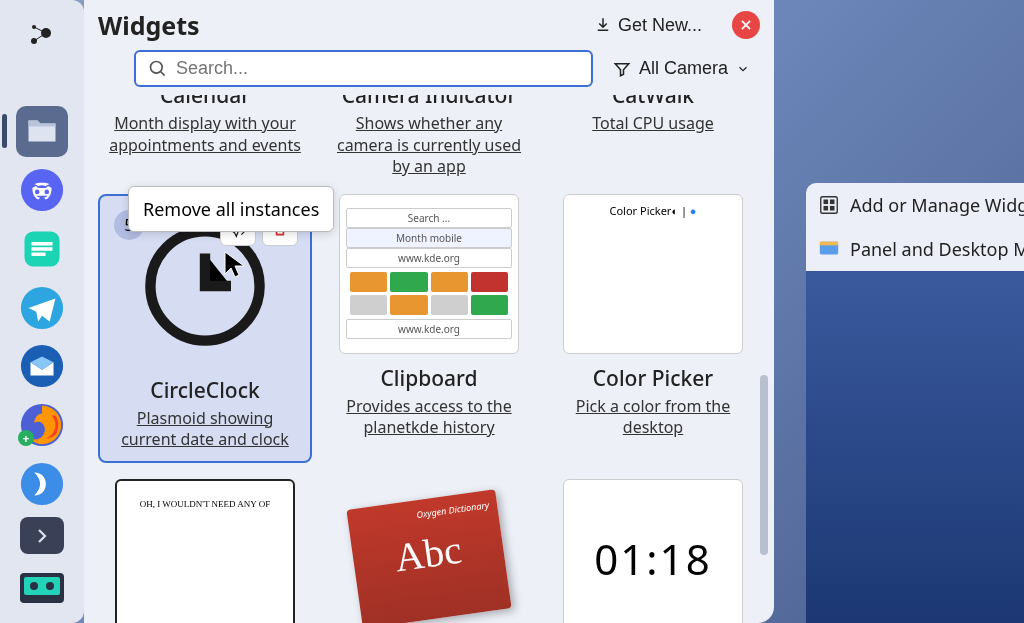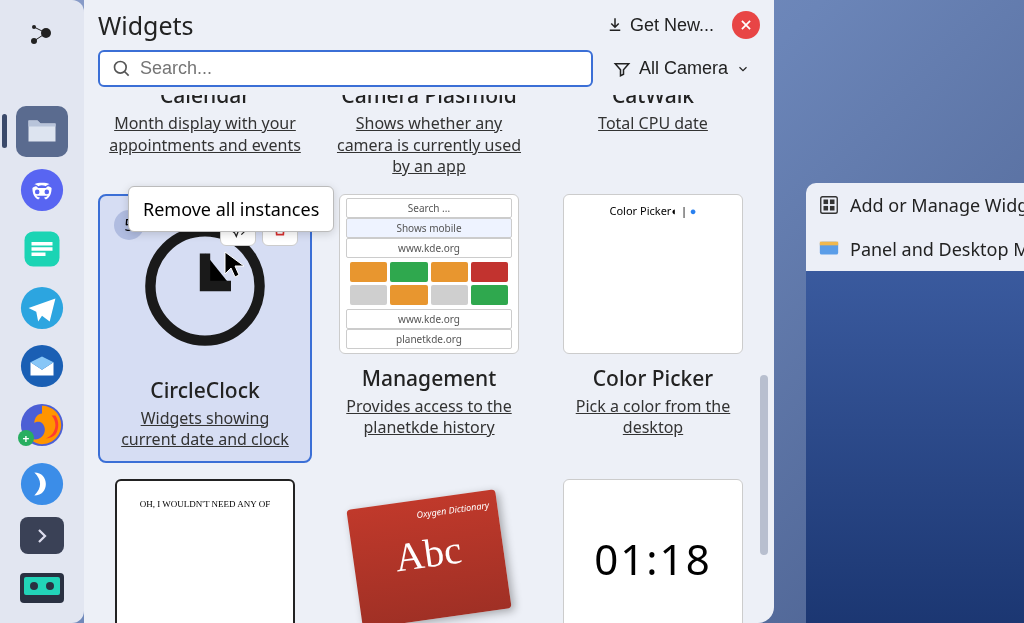--- a/index.html
+++ b/index.html
@@ -76,27 +76,27 @@
       flex-direction: column;
     }
     .panel-header {
       display: flex;
       align-items: center;
       justify-content: space-between;
       padding: 8px 14px;
     }
     .panel-title {
       font-size: 25px;
-      font-weight: 400;
+      font-weight: 700;
       color: #222;
     }
     .header-right {
       display: flex;
       align-items: center;
-      gap: 10px;
+      gap: 22px;
     }
     .get-new-btn {
       display: flex;
       align-items: center;
       gap: 6px;
       background: transparent;
       border: none;
       font-size: 18px;
       color: #222;
       cursor: pointer;
@@ -122,20 +122,21 @@
     }
     .search-box {
       flex: 1;
       display: flex;
       align-items: center;
       background: #fff;
       border: 2px solid #3b6fd6;
       border-radius: 6px;
       padding: 2px 12px;
       gap: 8px;
+      margin-left: 36px;
     }
     .search-box input {
       border: none;
       outline: none;
       font-size: 18px;
       flex: 1;
       background: transparent;
     }
     .filter-btn {
       display: flex;
@@ -430,26 +431,26 @@
   </div>
 
   <div class="scroll-area">
     <div class="widget-grid">
 
       <div class="widget-item partial-top">
         <div class="widget-title">Calendar</div>
         <div class="widget-desc">Month display with your appointments and events</div>
       </div>
       <div class="widget-item partial-top">
-        <div class="widget-title">Camera Plasmoid</div>
+        <div class="widget-title">Camera Indicator</div>
         <div class="widget-desc">Shows whether any camera is currently used by an app</div>
       </div>
       <div class="widget-item partial-top">
         <div class="widget-title">CatWalk</div>
-        <div class="widget-desc">Total CPU date</div>
+        <div class="widget-desc">Total CPU usage</div>
       </div>
 
       <div class="widget-item selected">
         <div class="instance-count">5</div>
         <div class="action-btns">
           <button class="action-btn">
             <svg width="20" height="20" viewBox="0 0 24 24">
                 <path stroke="#222" stroke-width="1.5" fill="none" d="M6 8l2-2m0 2l-2-2m10 14l4-4m-12 2l2 4 3-8 6 2-5-5 3-6-6 3-4-4 1 6-6 3z"></path>
               </svg>
           </button>
@@ -459,42 +460,41 @@
               </svg>
           </button>
         </div>
         <div class="widget-preview">
           <svg width="130" height="130" viewBox="0 0 100 100">
               <circle cx="50" cy="50" r="42" fill="none" stroke="#1a1a1a" stroke-width="8"></circle>
               <path stroke="#1a1a1a" stroke-width="8" d="M50 25v25h20"></path>
             </svg>
         </div>
         <div class="widget-title">CircleClock</div>
-        <div class="widget-desc">Widgets showing current date and clock</div>
+        <div class="widget-desc">Plasmoid showing current date and clock</div>
       </div>
 
       <div class="widget-item">
         <div class="widget-preview clip-preview">
           <div class="row">Search ...</div>
-          <div class="row" style="background:#eef3ff">Shows mobile</div>
+          <div class="row" style="background:#eef3ff">Month mobile</div>
           <div class="row">www.kde.org</div>
           <div class="clip-icons">
             <div style="background:#e8962f"></div>
               <div style="background:#2fa84e"></div>
               <div style="background:#e8962f"></div>
               <div style="background:#c2332f"></div>
             <div style="background:#cfcfcf"></div>
               <div style="background:#e8962f"></div>
               <div style="background:#cfcfcf"></div>
               <div style="background:#2fa84e"></div>
           </div>
           <div class="row">www.kde.org</div>
-          <div class="row">planetkde.org</div>
-        </div>
-        <div class="widget-title">Management</div>
+        </div>
+        <div class="widget-title">Clipboard</div>
         <div class="widget-desc">Provides access to the planetkde history</div>
       </div>
 
       <div class="widget-item">
         <div class="widget-preview cp-preview">
           <div class="cp-header">
               <span>Color Picker</span>
               <span>◐ | <span style="color:#2980ef">●</span></span>
             </div>
           <div class="cp-grid">

